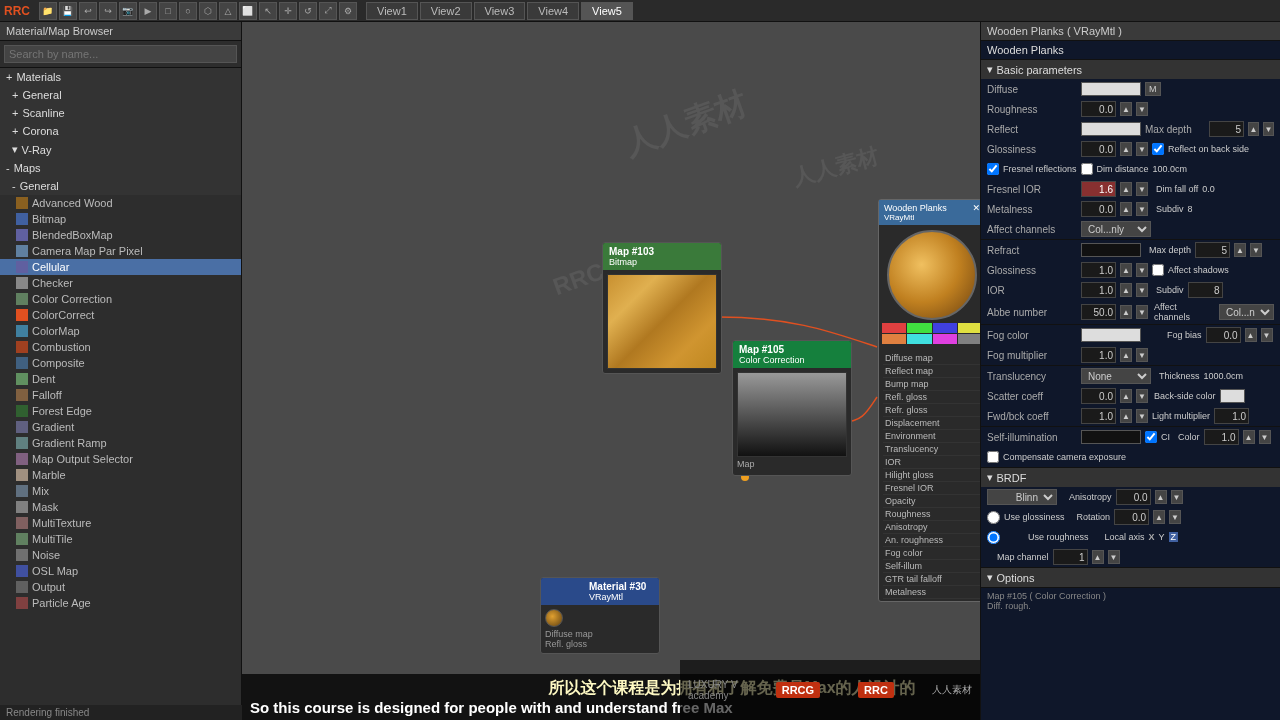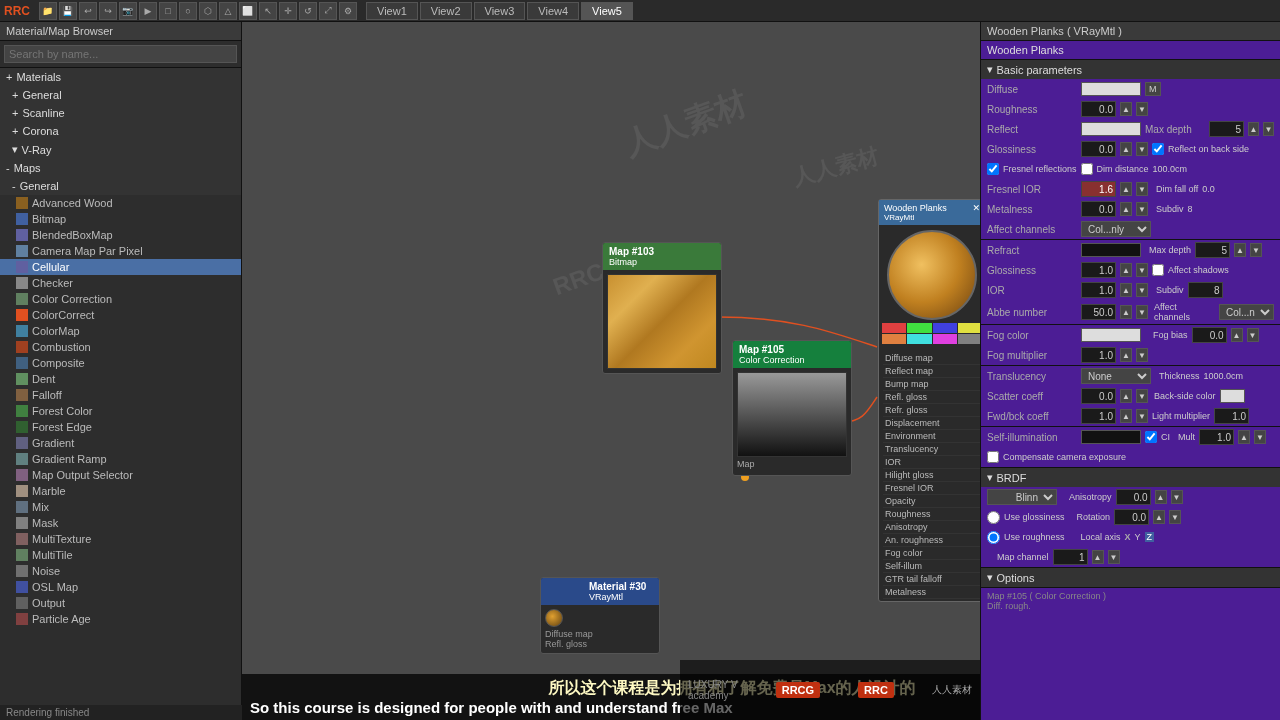--- a/index.html
+++ b/index.html
@@ -229,21 +229,21 @@
       position: absolute;
       top: 0; left: 0;
       width: 100%;
       height: 100%;
       pointer-events: none;
     }
 
     
     #right-panel {
       width: 300px;
-      background: #4c1d95;
+      background: #0f172a;
       border-left: 1px solid #111;
       display: flex;
       flex-direction: column;
       flex-shrink: 0;
       overflow-y: auto;
     }
     #right-panel-title {
       background: #3a3a3a;
       padding: 3px 6px;
       font-size: 11px;
@@ -464,21 +464,20 @@
       <div class="mat-item"><span class="color-square" style="background:#6080a0"></span>Camera Map Par Pixel</div>
       <div class="mat-item selected"><span class="color-square" style="background:#6060a0"></span>Cellular</div>
       <div class="mat-item"><span class="color-square" style="background:#888"></span>Checker</div>
       <div class="mat-item"><span class="color-square" style="background:#608060"></span>Color Correction</div>
       <div class="mat-item"><span class="color-square" style="background:#e05020"></span>ColorCorrect</div>
       <div class="mat-item"><span class="color-square" style="background:#4080a0"></span>ColorMap</div>
       <div class="mat-item"><span class="color-square" style="background:#a04020"></span>Combustion</div>
       <div class="mat-item"><span class="color-square" style="background:#406080"></span>Composite</div>
       <div class="mat-item"><span class="color-square" style="background:#609060"></span>Dent</div>
       <div class="mat-item"><span class="color-square" style="background:#806040"></span>Falloff</div>
-      <div class="mat-item"><span class="color-square" style="background:#408040"></span>Forest Color</div>
       <div class="mat-item"><span class="color-square" style="background:#306030"></span>Forest Edge</div>
       <div class="mat-item"><span class="color-square" style="background:#606080"></span>Gradient</div>
       <div class="mat-item"><span class="color-square" style="background:#608080"></span>Gradient Ramp</div>
       <div class="mat-item"><span class="color-square" style="background:#806080"></span>Map Output Selector</div>
       <div class="mat-item"><span class="color-square" style="background:#a09080"></span>Marble</div>
       <div class="mat-item"><span class="color-square" style="background:#607080"></span>Mix</div>
       <div class="mat-item"><span class="color-square" style="background:#808080"></span>Mask</div>
       <div class="mat-item"><span class="color-square" style="background:#806060"></span>MultiTexture</div>
       <div class="mat-item"><span class="color-square" style="background:#608060"></span>MultiTile</div>
       <div class="mat-item"><span class="color-square" style="background:#707070"></span>Noise</div>
@@ -709,21 +708,21 @@
         <select class="prop-dropdown" style="width:55px;">
           <option>Col...nly</option>
         </select>
       </div>
     </div>
 
     <div class="prop-section">
       <div class="prop-row">
         <span class="prop-label">Fog color</span>
         <div class="prop-value-white"></div>
-        <span style="font-size:9px;margin-left:8px;">Fog bias</span>
+        <span style="font-size:9px;margin-left:22px;">Fog bias</span>
         <input type="text" class="prop-number" value="0.0" style="">
         <span class="arrow-btn">▲</span>
         <span class="arrow-btn">▼</span>
       </div>
       <div class="prop-row">
         <span class="prop-label">Fog multiplier</span>
         <input type="text" class="prop-number" value="1.0" style="">
         <span class="arrow-btn">▲</span>
         <span class="arrow-btn">▼</span>
       </div>
@@ -755,21 +754,21 @@
         <input type="text" class="prop-number" value="1.0" style="">
       </div>
     </div>
 
     <div class="prop-section">
       <div class="prop-row">
         <span class="prop-label">Self-illumination</span>
         <div class="prop-value-black"></div>
         <input type="checkbox" checked="" class="prop-check" style="">
         <span style="font-size:9px;">CI</span>
-        <span style="font-size:9px;margin-left:4px;">Mult</span>
+        <span style="font-size:9px;margin-left:4px;">Color</span>
         <input type="text" class="prop-number" value="1.0" style="">
         <span class="arrow-btn">▲</span>
         <span class="arrow-btn">▼</span>
       </div>
       <div class="prop-row">
         <input type="checkbox" class="prop-check" style="">
         <span style="font-size:9px;">Compensate camera exposure</span>
       </div>
     </div>
 
@@ -790,21 +789,21 @@
       <div class="prop-row">
         <input type="radio" name="brdf-mode" style="">
         <span style="font-size:9px;">Use glossiness</span>
         <span style="font-size:9px;margin-left:8px;">Rotation</span>
         <input type="text" class="prop-number" value="0.0" style="">
         <span class="arrow-btn">▲</span>
         <span class="arrow-btn">▼</span>
       </div>
       <div class="prop-row">
         <input type="radio" name="brdf-mode" checked="" style="">
-        <span style="font-size:9px;">Use roughness</span>
+        <span style="font-size:9px;margin-left:24px;">Use roughness</span>
         <span style="font-size:9px;margin-left:12px;">Local axis</span>
         <span style="font-size:9px;font-weight:bold;color:#aaa;">X</span>
         <span style="font-size:9px;">Y</span>
         <span style="font-size:9px;background:#4060a0;color:#fff;padding:0 2px;">Z</span>
       </div>
       <div class="prop-row">
         <span style="font-size:9px;margin-left:10px;">Map channel</span>
         <input type="text" class="prop-number" value="1" style="">
         <span class="arrow-btn">▲</span>
         <span class="arrow-btn">▼</span>

